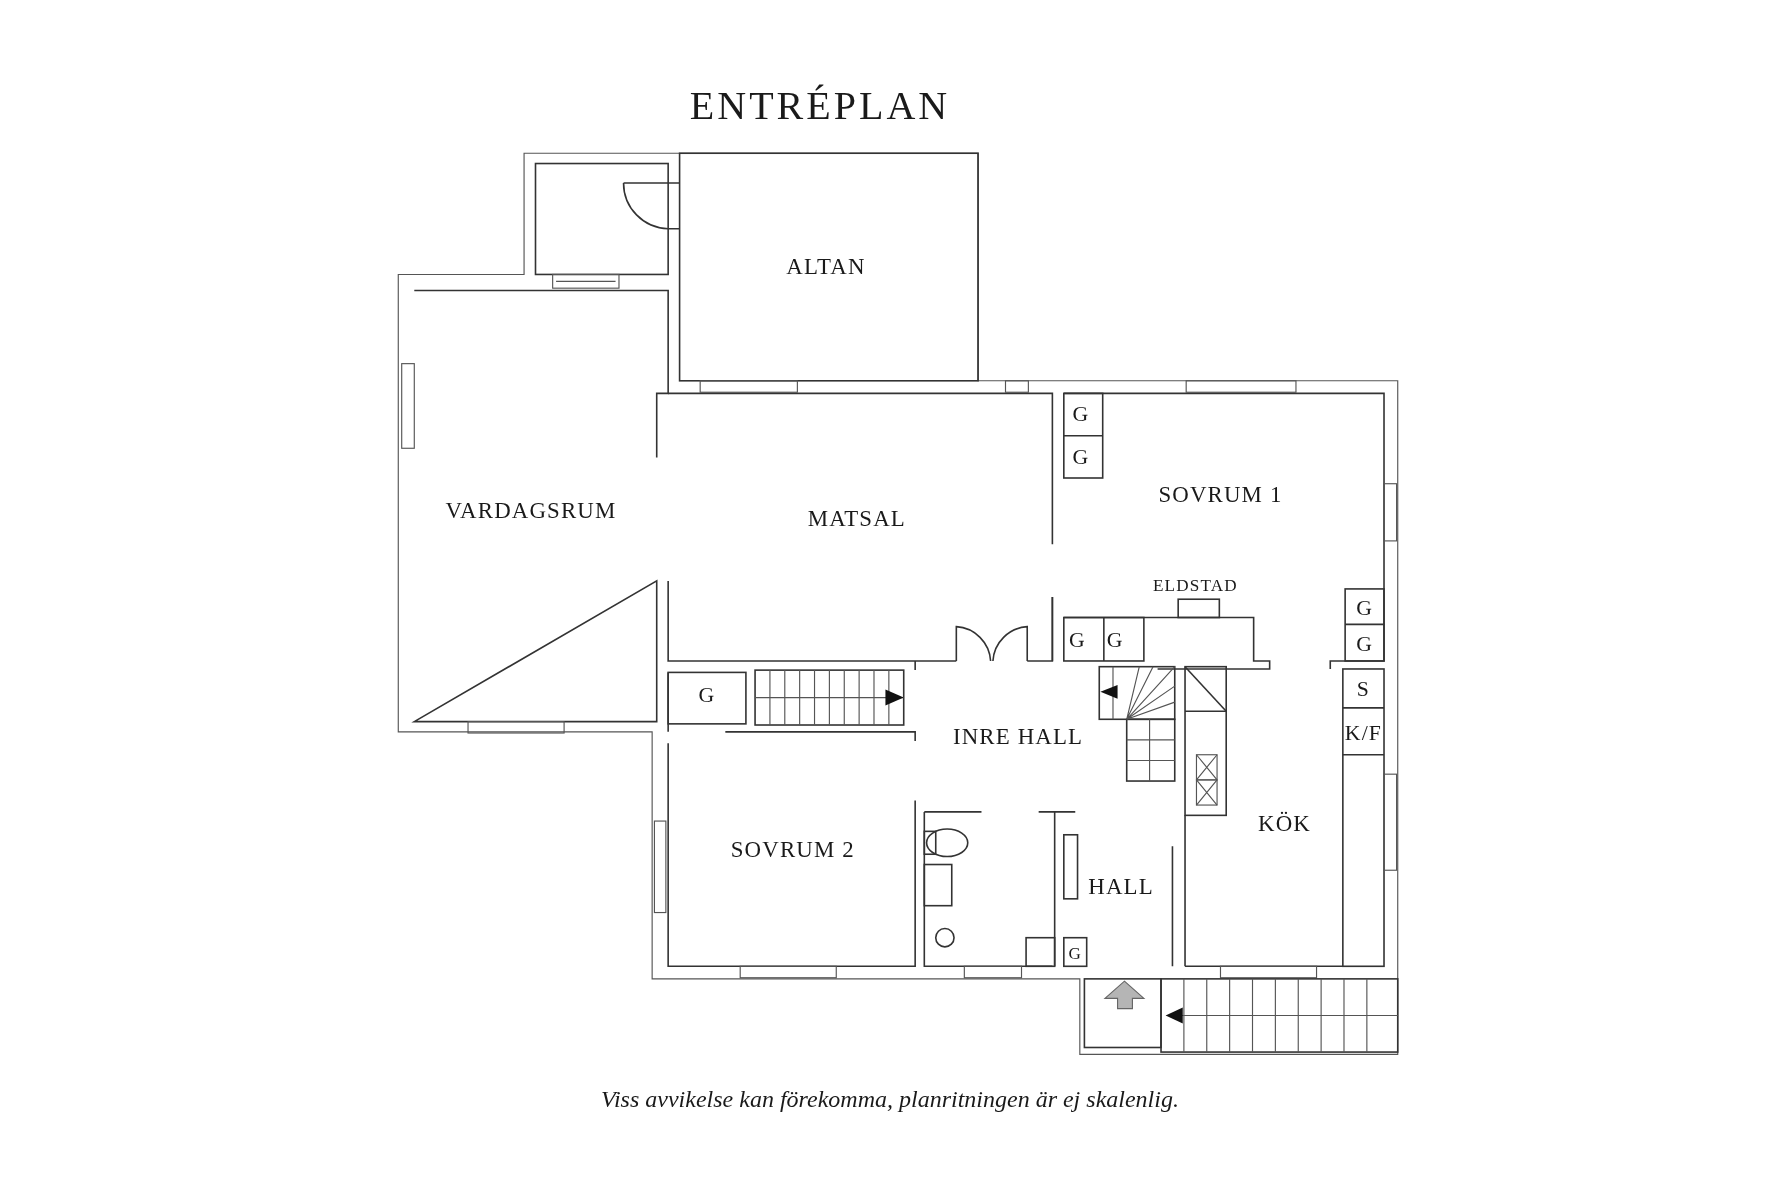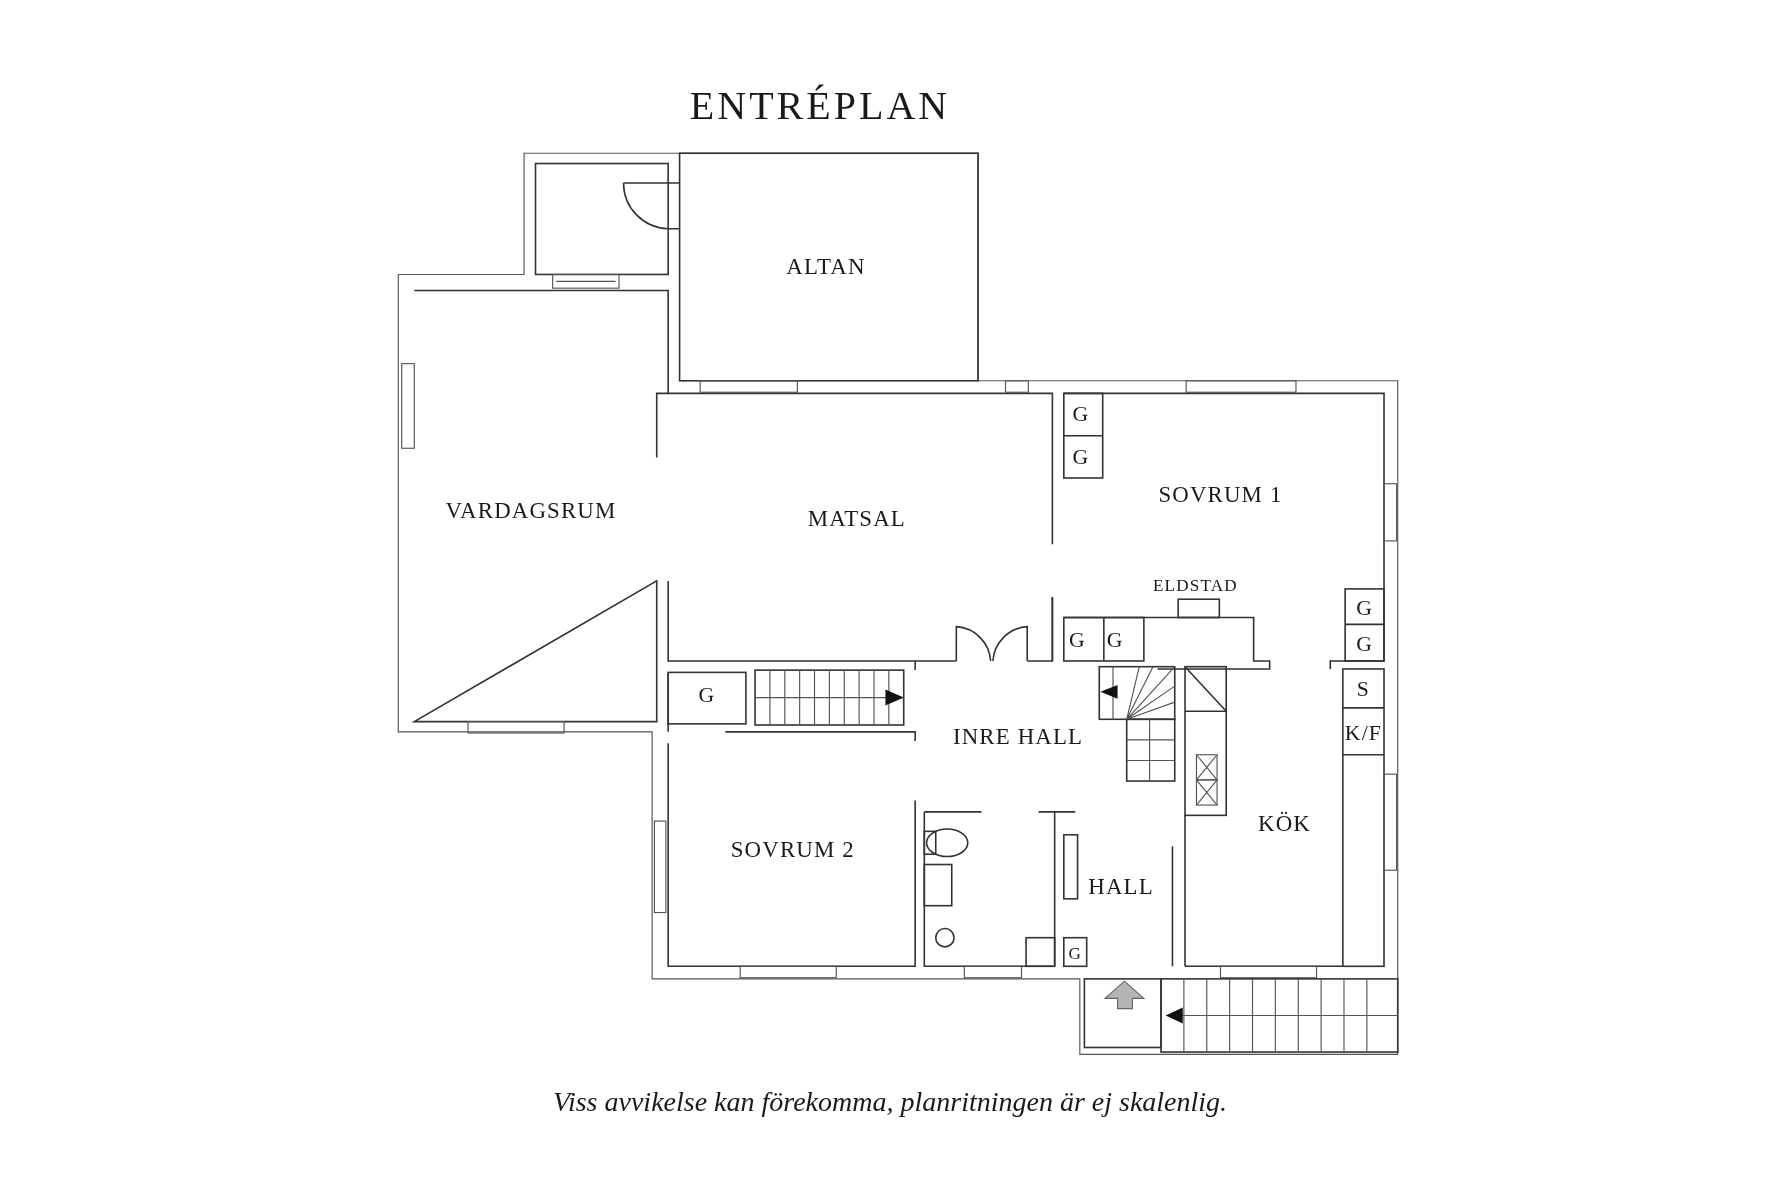--- a/index.html
+++ b/index.html
@@ -1,18 +1,18 @@
 <!DOCTYPE html>
 <html><head>
 <meta charset="utf-8">
 <style>
   html,body{margin:0;padding:0;background:#ffffff;}
   body{width:1780px;height:1187px;position:relative;overflow:hidden;font-family:"Liberation Serif","DejaVu Serif",serif;color:#1a1a1a;}
   .title{position:absolute;left:0;width:1640px;top:82px;text-align:center;font-size:40px;letter-spacing:3px;font-weight:normal;}
-  .disclaimer{position:absolute;left:0;width:1780px;top:1086px;text-align:center;font-size:28px;font-style:italic;}
+  .disclaimer{position:absolute;left:0;width:1780px;top:1086px;text-align:center;font-size:24px;font-style:italic;}
   svg.plan{position:absolute;left:0;top:0;}
   .ln{stroke:#333;stroke-width:1.4;fill:none;}
   .thin{stroke:#555;stroke-width:1;fill:none;}
   .lbl{font-family:"Liberation Serif","DejaVu Serif",serif;font-size:20px;fill:#1a1a1a;letter-spacing:1px;}
   .sm{font-size:15px;}
   .g{font-size:19px;}
 </style>
 </head>
 <body>
 

